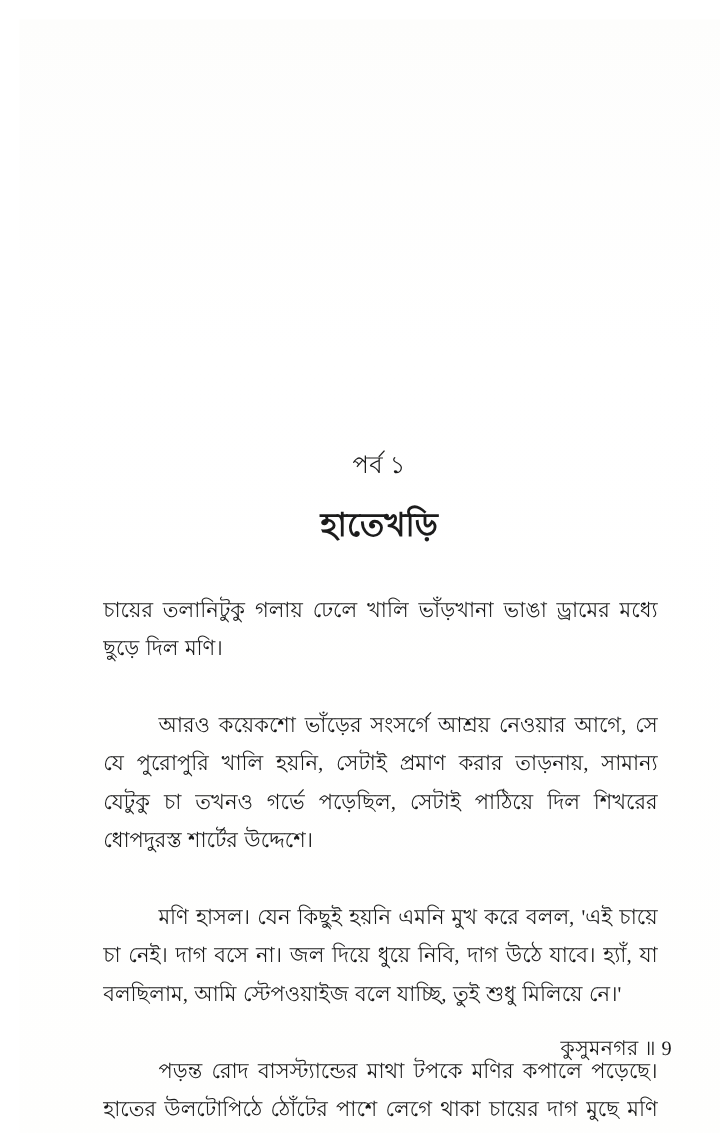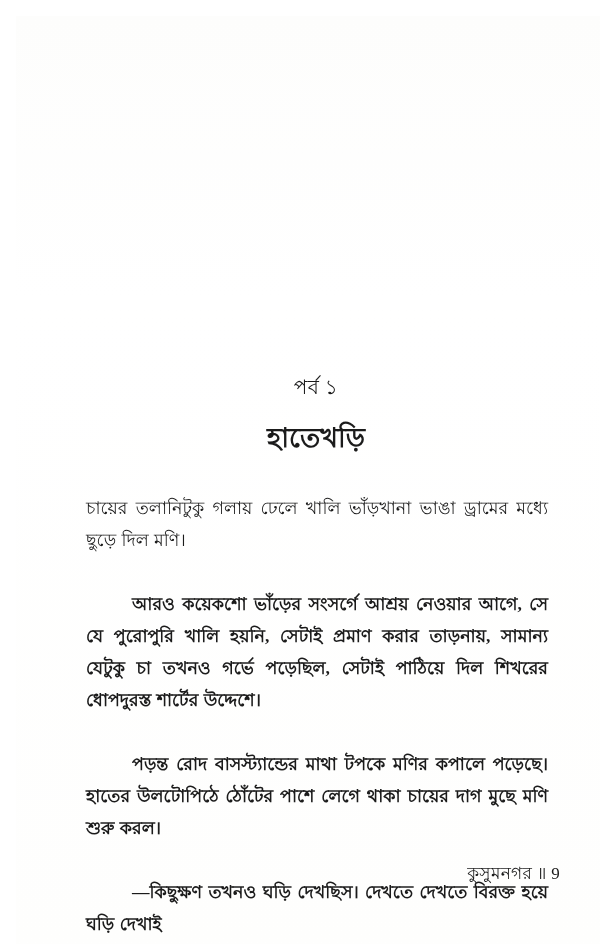--- a/index.html
+++ b/index.html
@@ -40,40 +40,41 @@
     position: absolute;
     top: 444px;
     left: 38px;
     right: 36px;
     font-size: 17.5px;
     line-height: 32px;
     text-align: justify;
     word-spacing: 1px;
   }
   .body-text p { text-indent: 0; }
-  .body-text p.indent { text-indent: 46px; font-weight: bold; }
+  .body-text p.indent { text-indent: 46px; }
   .page-footer {
     position: absolute;
     bottom: 56px;
     right: 40px;
     font-size: 17px;
     letter-spacing: 0.3px;
   }
 </style>
 </head>
 <body>
 
 <div class="page">
 
   <div class="part-label">পর্ব ১</div>
 
   <h1 class="chapter-title">হাতেখড়ি</h1>
 
   <div class="body-text">
     <p>চায়ের তলানিটুকু গলায় ঢেলে খালি ভাঁড়খানা ভাঙা ড্রামের মধ্যে ছুড়ে দিল মণি।</p>
     <p class="indent">আরও কয়েকশো ভাঁড়ের সংসর্গে আশ্রয় নেওয়ার আগে, সে যে পুরোপুরি খালি হয়নি, সেটাই প্রমাণ করার তাড়নায়, সামান্য যেটুকু চা তখনও গর্ভে পড়েছিল, সেটাই পাঠিয়ে দিল শিখরের ধোপদুরস্ত শার্টের উদ্দেশে।</p>
+    <p class="indent">মণি হাসল। যেন কিছুই হয়নি এমনি মুখ করে বলল, 'এই চায়ে চা নেই। দাগ বসে না। জল দিয়ে ধুয়ে নিবি, দাগ উঠে যাবে। হ্যাঁ, যা বলছিলাম, আমি স্টেপওয়াইজ বলে যাচ্ছি, তুই শুধু মিলিয়ে নে।'</p>
     <p class="indent">পড়ন্ত রোদ বাসস্ট্যান্ডের মাথা টপকে মণির কপালে পড়েছে। হাতের উলটোপিঠে ঠোঁটের পাশে লেগে থাকা চায়ের দাগ মুছে মণি শুরু করল।</p>
     <p class="indent">—কিছুক্ষণ তখনও ঘড়ি দেখছিস। দেখতে দেখতে বিরক্ত হয়ে ঘড়ি দেখাই</p>
   </div>
 
   <div class="page-footer">কুসুমনগর ॥ 9</div>
 
 </div>
 
 </body></html>

